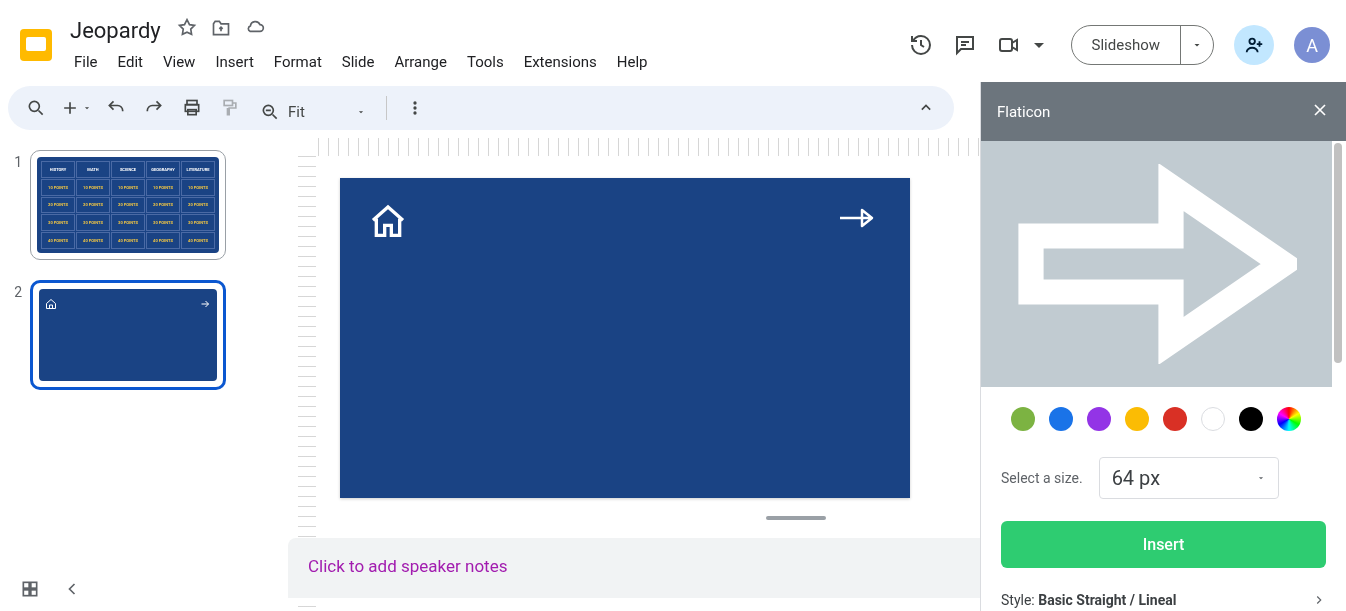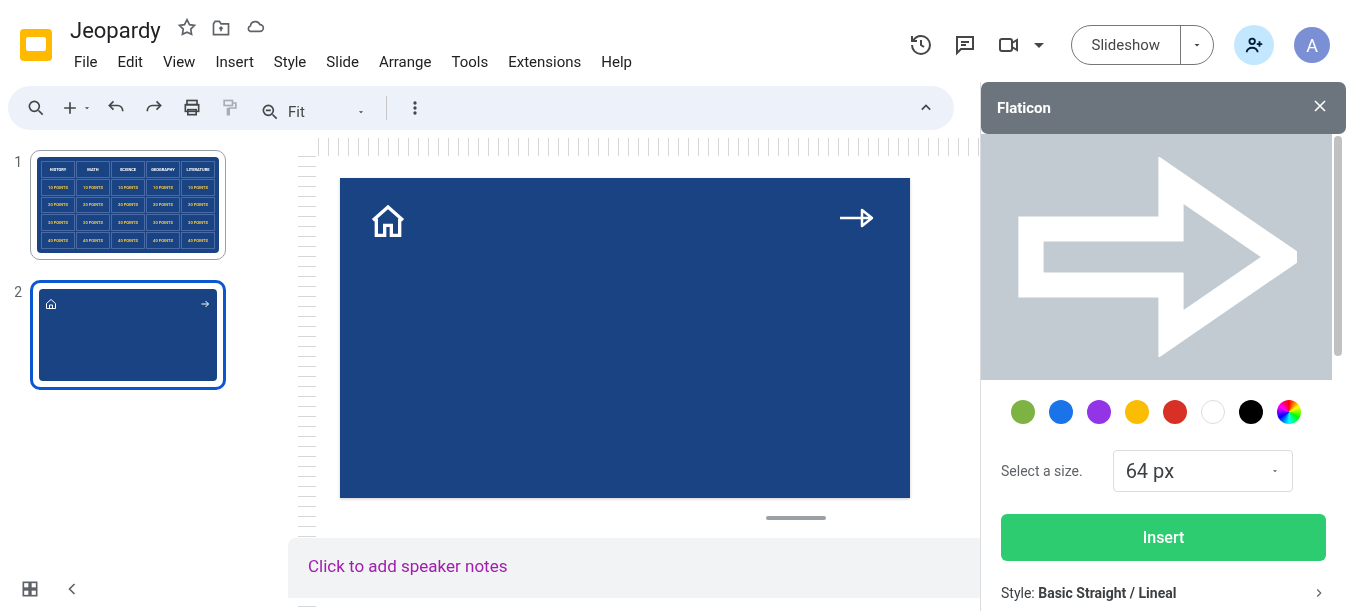--- a/index.html
+++ b/index.html
@@ -60,28 +60,28 @@
   .ruler-h { position:absolute; top:0; left:72px; right:0; height:18px; background:repeating-linear-gradient(to right, #999 0, #999 1px, transparent 1px, transparent 10px); opacity:.4; }
   .ruler-v { position:absolute; top:18px; left:52px; width:18px; bottom:0; background:repeating-linear-gradient(to bottom, #999 0, #999 1px, transparent 1px, transparent 10px); opacity:.4; }
   .slide { position: absolute; left: 94px; top: 40px; width: 570px; height: 320px; background: #1a4384; box-shadow: 0 1px 3px rgba(0,0,0,.2); }
   .slide-home { position:absolute; top:24px; left:28px; color:#fff; }
   .slide-arrow { position:absolute; top:28px; right:32px; color:#fff; }
   .drag-handle { position:absolute; left:50%; transform:translateX(-50%); top:378px; width:60px; height:4px; background:#9aa0a6; border-radius:2px; }
   .speaker-notes { position:absolute; left:42px; right:0; top:400px; height:60px; background:#f1f3f4; border-radius:8px 8px 0 0; padding:18px 20px; font-size:17px; color:#a21caf; }
 
   
   .sidebar { position:absolute; right:0; top:82px; width:366px; height:calc(611px - 82px); background:#fff; border-left:1px solid #dadce0; display:flex; flex-direction:column; }
-  .sidebar-header { background:#6c757d; color:#fff; height:52px; display:flex; align-items:center; padding:0 16px; font-size:15px; font-weight:700;border-radius:7px; }
+  .sidebar-header { background:#6c757d; color:#fff; height:59px; display:flex; align-items:center; padding:0 16px; font-size:15px; font-weight:400; }
   .sidebar-close { margin-left:auto; cursor:pointer; }
   .sidebar-body { flex:1; overflow-y:auto; position:relative; }
   .icon-preview { height:246px; background:#c1cbd1; display:flex; align-items:center; justify-content:center; margin-right:14px; }
   .icon-preview svg { width:280px; height:200px; }
   .color-row { display:flex; gap:14px; padding:20px 30px; }
   .color-circle { width:24px; height:24px; border-radius:50%; cursor:pointer; }
-  .size-row { display:flex; align-items:center; gap:30px; padding:6px 20px; }
+  .size-row { display:flex; align-items:center; gap:16px; padding:6px 20px; }
   .size-label { font-size:14px; color:#5f6368; }
   .size-select { flex:1; border:1px solid #dadce0; border-radius:4px; padding:8px 12px; font-size:20px; color:#3c4043; display:flex; justify-content:space-between; align-items:center; max-width:180px; }
   .insert-btn { margin:16px 20px; background:#2ecc71; color:#fff; text-align:center; padding:14px; border-radius:6px; font-size:16px; font-weight:500; cursor:pointer; }
   .style-row { padding:8px 20px; font-size:14px; color:#3c4043; display:flex; align-items:center; justify-content:space-between;}
   .style-name { font-weight:bold; }
   .sidebar-scroll { position:absolute; right:4px; top:0; width:8px; height:100%; }
   .scroll-thumb { position:absolute; right:0; top:2px; width:8px; height:220px; background:#c1c1c1; border-radius:4px; }
 
   
   .bottom-bar { position:absolute; bottom:0; left:0; height:40px; display:flex; align-items:center; gap:22px; padding:0 20px; }
@@ -108,21 +108,21 @@
         <span><svg viewBox="0 0 24 24" fill="none" stroke="currentColor" stroke-width="2">
               <path d="M18 16a4 4 0 000-8 6 6 0 00-11.5 1.5A3.5 3.5 0 006 16h12z"></path>
             </svg></span>
       </div>
     </div>
     <div class="menu-bar">
       <div class="menu-item">File</div>
       <div class="menu-item">Edit</div>
       <div class="menu-item">View</div>
       <div class="menu-item">Insert</div>
-      <div class="menu-item">Style</div>
+      <div class="menu-item">Format</div>
       <div class="menu-item">Slide</div>
       <div class="menu-item">Arrange</div>
       <div class="menu-item">Tools</div>
       <div class="menu-item">Extensions</div>
       <div class="menu-item">Help</div>
     </div>
   </div>
   <div class="header-right">
     <span class="header-icon">
         <svg viewBox="0 0 24 24" fill="none" stroke="currentColor" stroke-width="2">

